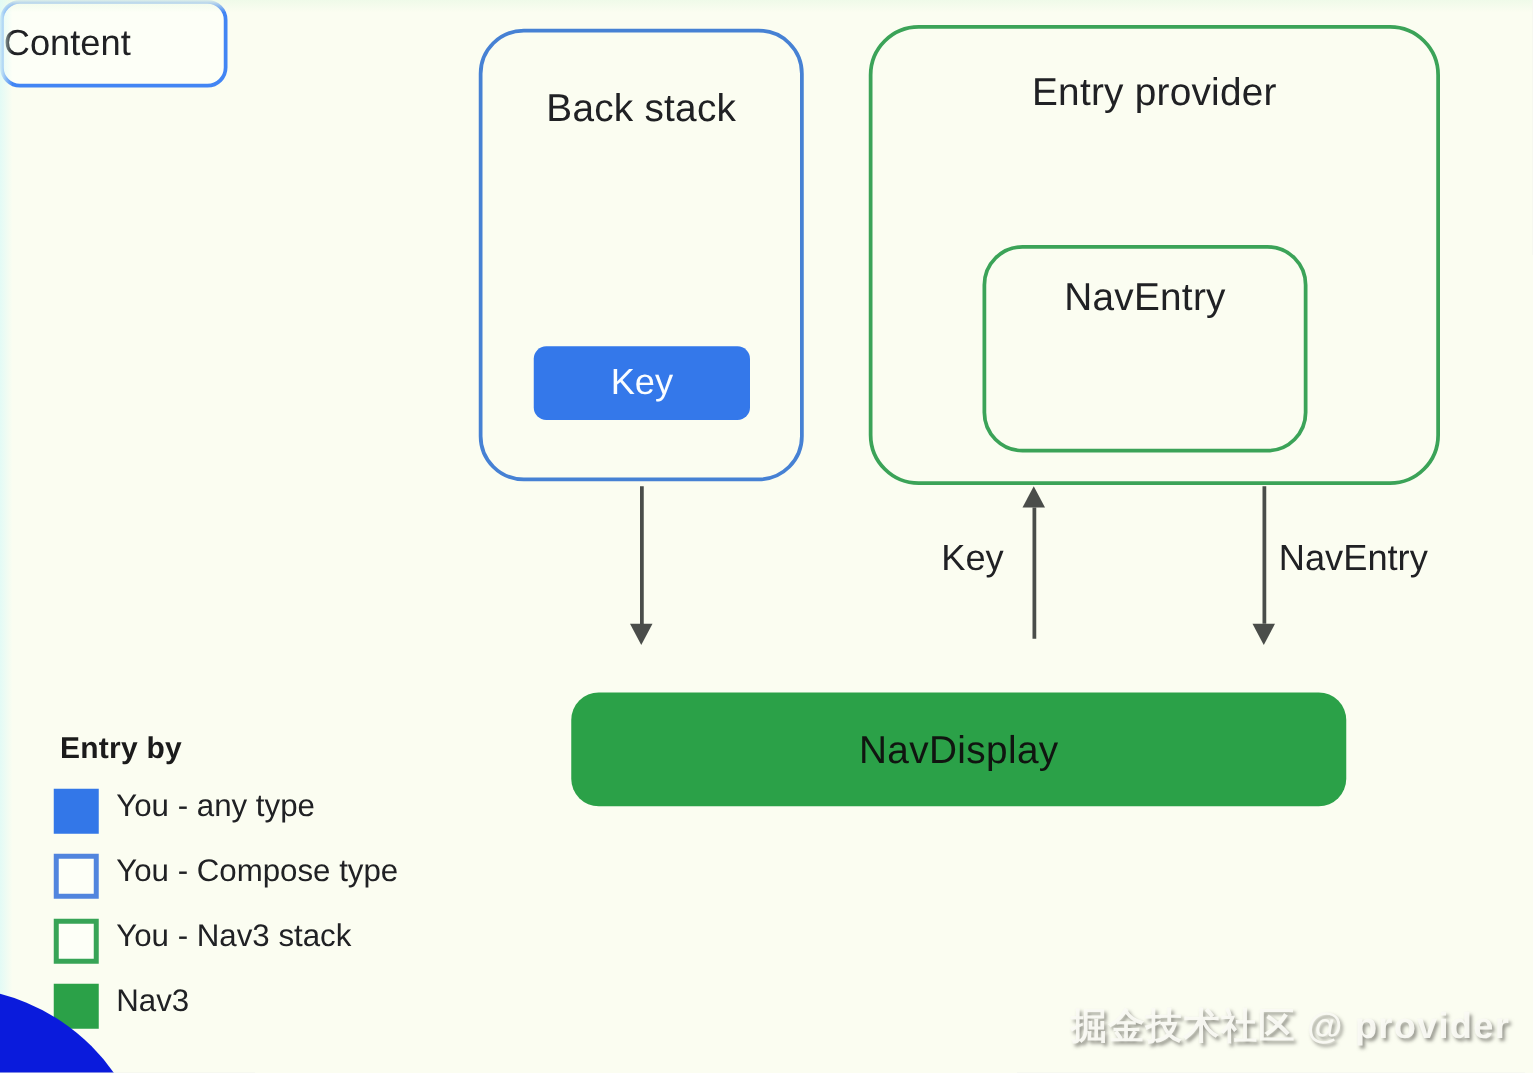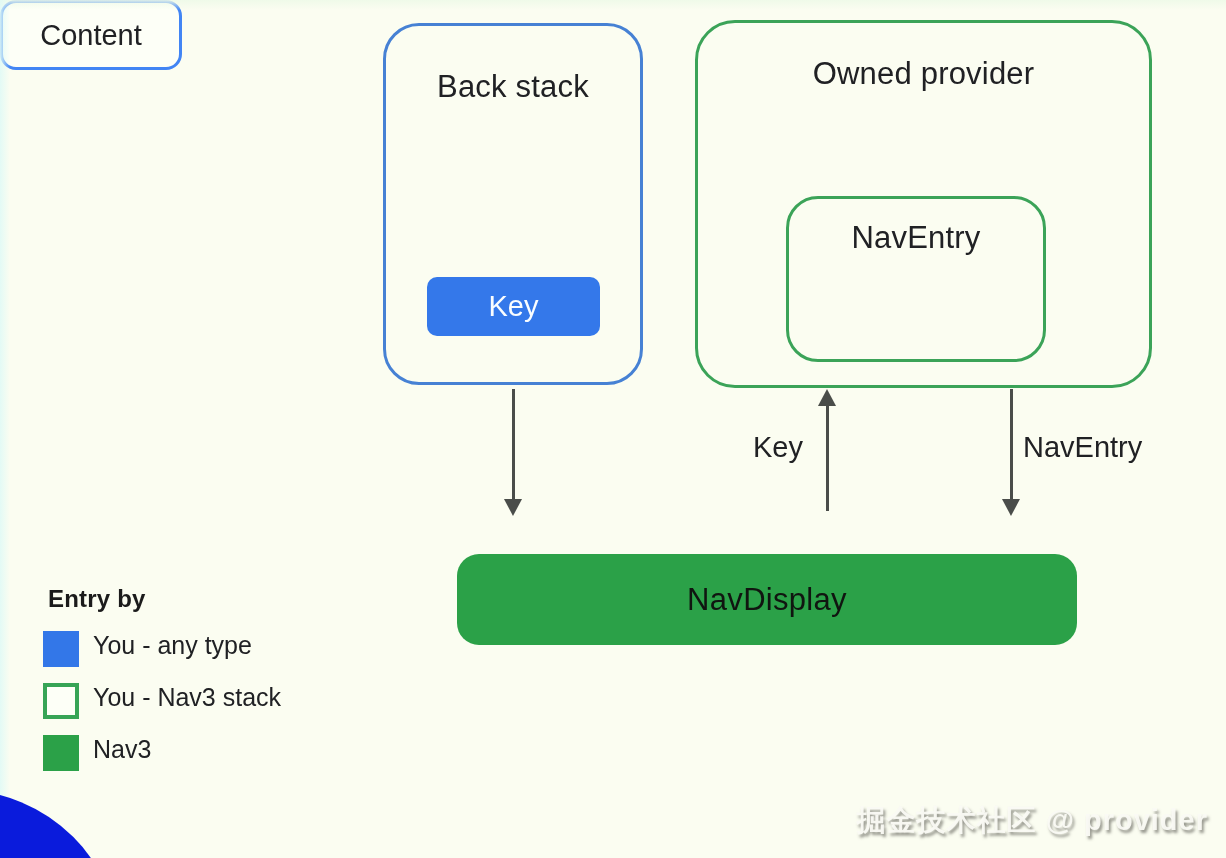--- a/index.html
+++ b/index.html
@@ -51,21 +51,21 @@
 
   .nav-entry-box {
     left: 786px; top: 196px; width: 260px; height: 166px;
     border: 3px solid #3BA358; border-radius: 32px;
   }
   .nav-entry-title { top: 21px; }
 
   .content-box {
     left: 829px; top: 274px; width: 176px; height: 64px;
     border: 3px solid #4285F4; border-radius: 16px;
-    display: flex; align-items: center; justify-content: center;
+    display: flex; align-items: center; 
     font-size: 29px; color: #202124; background: #FDFFF7;
   }
 
   .nav-display {
     position: absolute; left: 457px; top: 517px; width: 620px; height: 91px;
     background: #2BA148; border-radius: 22px;
     display: flex; align-items: center; justify-content: center;
     font-size: 31px; font-weight: 500; color: #101510; letter-spacing: 0.3px; margin-top: 37px;
   }
 
@@ -131,21 +131,21 @@
   <div class="edge-tint-left"></div>
 
   <div class="box back-stack-box">
     <div class="box-title back-stack-title">Back stack</div>
   </div>
   <div class="key-button">
     <span>Key</span>
   </div>
 
   <div class="box entry-provider-box">
-    <div class="box-title entry-provider-title">Owned provider</div>
+    <div class="box-title entry-provider-title">Entry provider</div>
   </div>
   <div class="box nav-entry-box">
     <div class="box-title nav-entry-title">NavEntry</div>
   </div>
   <div class="content-box">
     <span>Content</span>
   </div>
 
   <div class="nav-display">
     <span>NavDisplay</span>
@@ -163,20 +163,24 @@
   <div class="arrow-label key-arrow-label">Key</div>
   <div class="arrow-label naventry-arrow-label">NavEntry</div>
 
   <div class="legend">
     <div class="legend-title">Entry by</div>
     <div class="legend-row">
       <div class="swatch blue-filled"></div>
       <div class="legend-label">You - any type</div>
     </div>
     <div class="legend-row">
+      <div class="swatch blue-outline"></div>
+      <div class="legend-label">You - Compose type</div>
+    </div>
+    <div class="legend-row">
       <div class="swatch green-outline"></div>
       <div class="legend-label">You - Nav3 stack</div>
     </div>
     <div class="legend-row">
       <div class="swatch green-filled"></div>
       <div class="legend-label">Nav3</div>
     </div>
   </div>
 
   <div class="corner-circle"></div>

